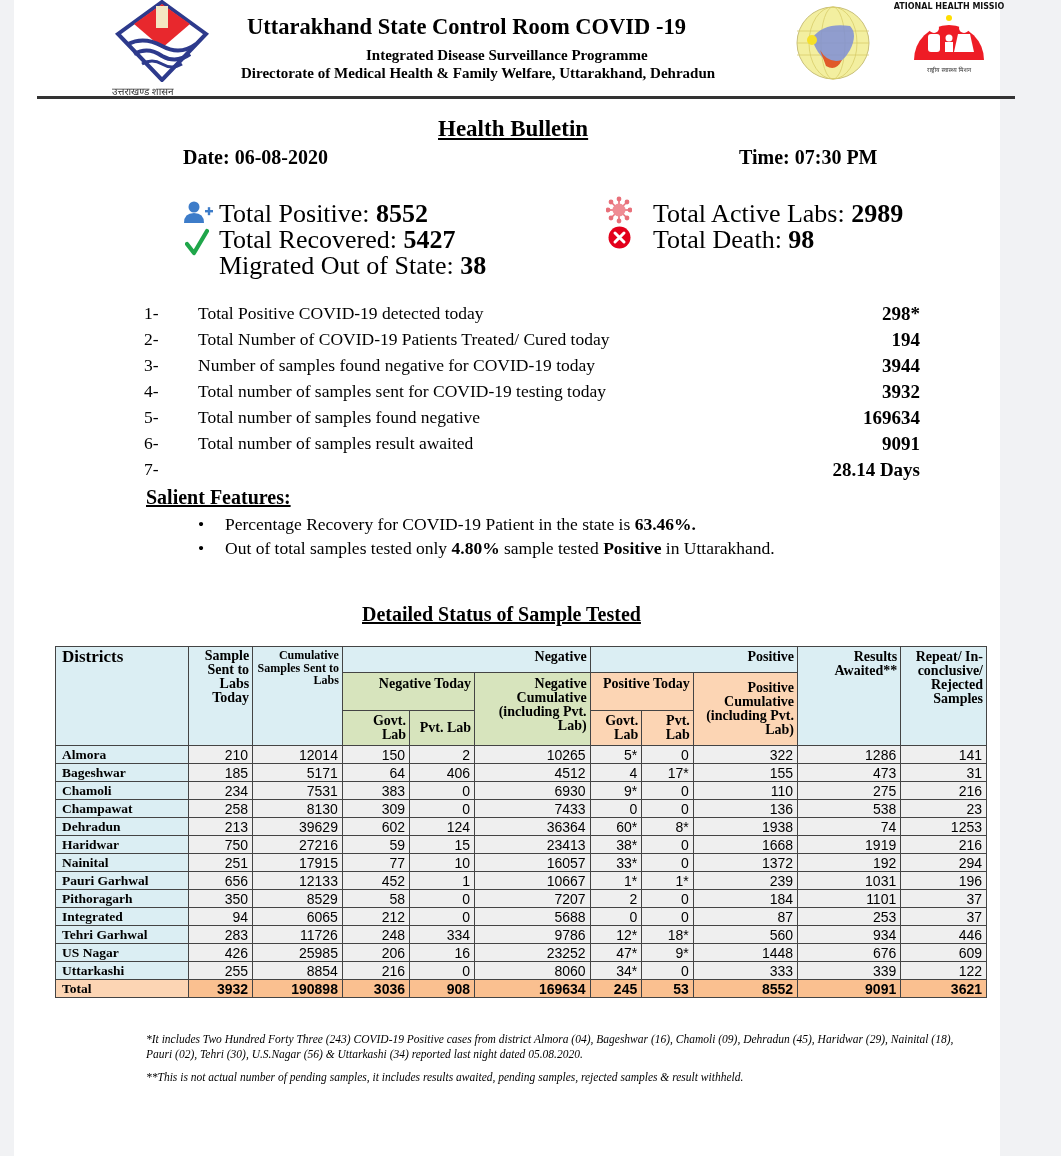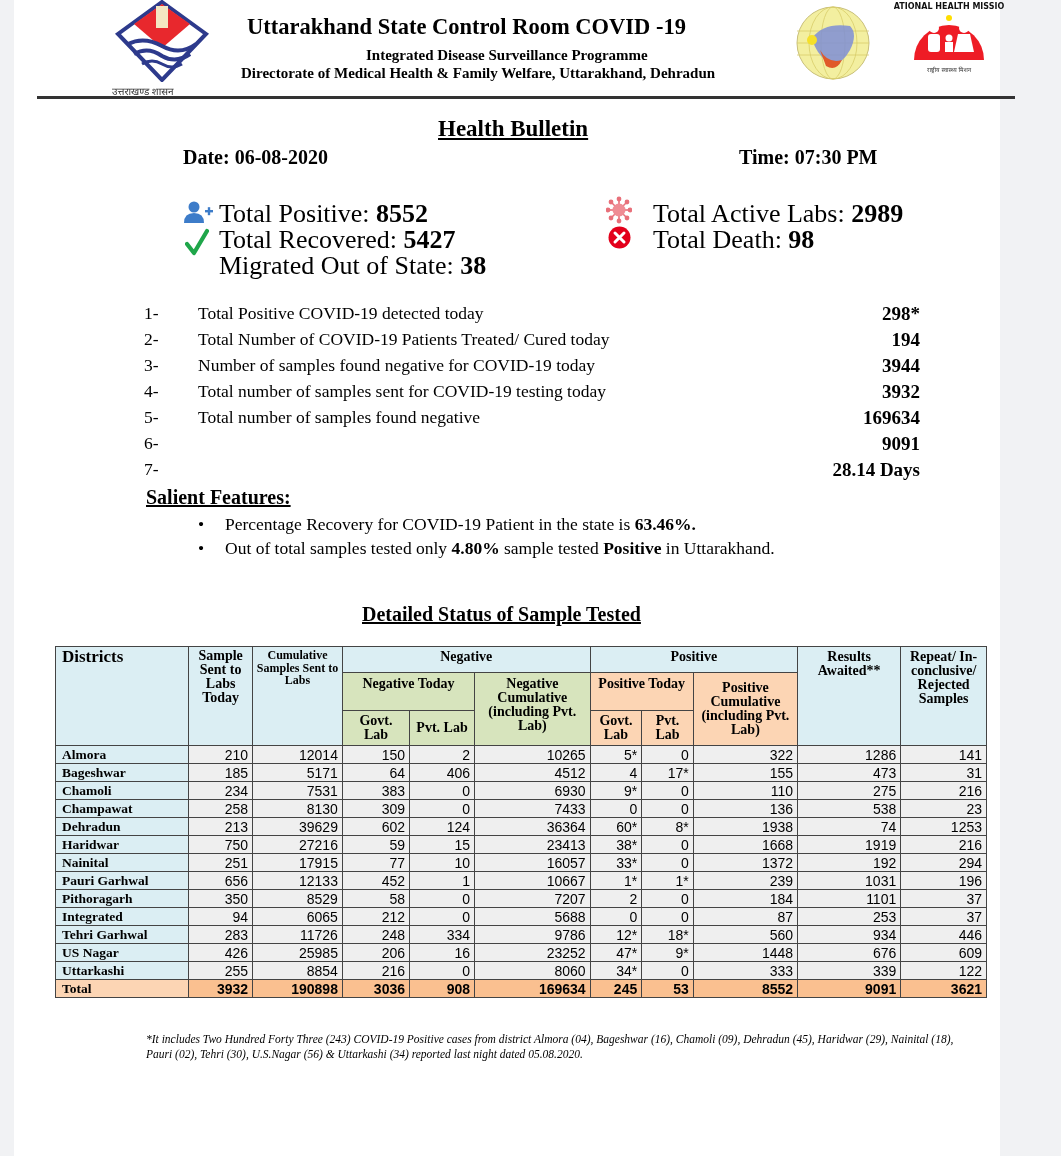--- a/index.html
+++ b/index.html
@@ -28,21 +28,21 @@
   .num-row .t { position: absolute; left: 54px; top: 0; white-space: nowrap; }
   .num-row .v { position: absolute; right: 0; top: 0; font-weight: bold; font-size: 19px; white-space: nowrap; }
   .salient { left: 132px; top: 486px; font-size: 20px; font-weight: bold; text-decoration: underline; white-space: nowrap; }
   .bullet-row { position: absolute; left: 184px; font-size: 17.5px; white-space: nowrap; }
   .bullet-row .dot { position: absolute; left: 0; top: 0; }
   .bullet-row .txt { position: absolute; left: 27px; top: 0; }
   .table-title { left: 348px; top: 603px; font-size: 20px; font-weight: bold; text-decoration: underline; white-space: nowrap; }
   
   table.st { position: absolute; left: 41px; top: 646px; border-collapse: collapse; width: 932px; }
   table.st th, table.st td { border: 1px solid #444; padding: 0 3px; }
-  table.st th { font-family: "Liberation Serif", serif; font-weight: bold; vertical-align: top; text-align: center; line-height: 14px; font-size: 14px; }
+  table.st th { font-family: "Liberation Serif", serif; font-weight: bold; vertical-align: top; text-align: right; line-height: 14px; font-size: 14px; }
   .h-blue { background: #dbeef3; }
   .h-green { background: #d7e4bd; }
   .h-orange { background: #fcd5b4; }
   .th-district { text-align: left !important; font-size: 17px !important; padding-left: 6px !important; padding-top: 3px !important; }
   .th-small { font-size: 12px !important; line-height: 12.5px !important; }
   table.st td { height: 17px; font-family: "Liberation Sans", sans-serif; font-size: 14px; text-align: right; background: #efefef; line-height: 16px; padding-right: 4px; }
   table.st td.dname { text-align: left; font-family: "Liberation Serif", serif; font-weight: bold; font-size: 13.5px; background: #dbeef3; padding-left: 6px; }
   table.st tr.total td { background: #fac090; font-weight: bold; }
   table.st tr.total td.dname { background: #fcd5b4; }
   .note1 { left: 132px; top: 1032px; width: 830px; font-size: 11.5px; font-style: italic; line-height: 15px; }
@@ -170,20 +170,21 @@
         <span class="t">Total number of samples sent for COVID-19 testing today</span>
         <span class="v">3932</span>
       </div>
       <div class="num-row" style="top: 407px;">
         <span class="n">5-</span>
         <span class="t">Total number of samples found negative</span>
         <span class="v">169634</span>
       </div>
       <div class="num-row" style="top: 433px;">
         <span class="n">6-</span>
+        <span class="t">Total number of samples result awaited</span>
         <span class="v">9091</span>
       </div>
       <div class="num-row" style="top: 459px;">
         <span class="n">7-</span>
         <span class="v">28.14 Days</span>
       </div>
     </div>
 
   <div class="abs salient">Salient Features:</div>
   <div class="bullet-row" style="top:514px;">
@@ -414,13 +415,14 @@
           <td>245</td>
           <td>53</td>
           <td>8552</td>
           <td>9091</td>
           <td>3621</td>
         </tr>
       </tbody>
   </table>
 
   <div class="abs note1">*It includes Two Hundred  Forty Three (243) COVID-19 Positive cases from district  Almora (04), Bageshwar (16), Chamoli (09), Dehradun (45), Haridwar (29), Nainital (18), Pauri (02), Tehri (30), U.S.Nagar (56)  &amp; Uttarkashi (34) reported last night dated  05.08.2020.</div>
+  <div class="abs note2">**This is not actual number of pending samples, it includes results awaited, pending samples, rejected samples &amp; result withheld.</div>
 </div>
 
 </body></html>

